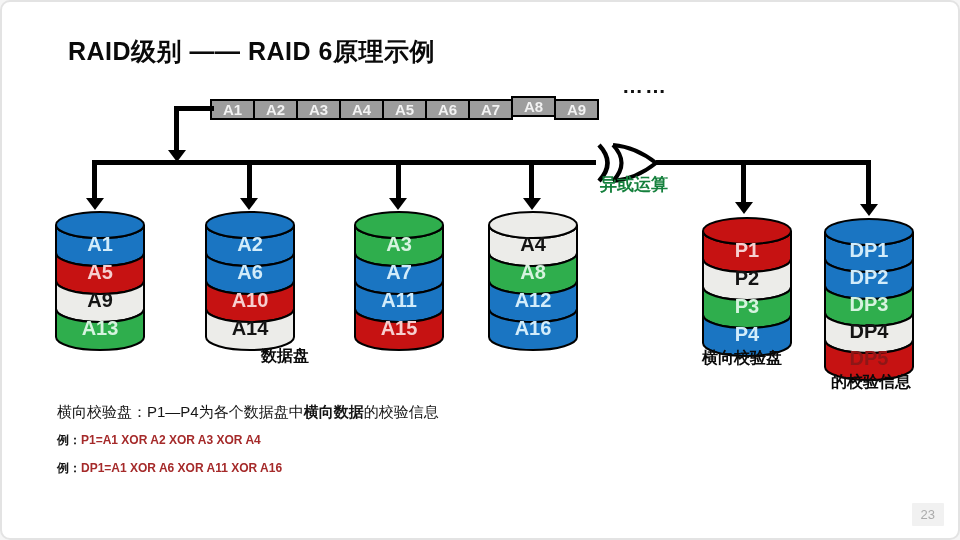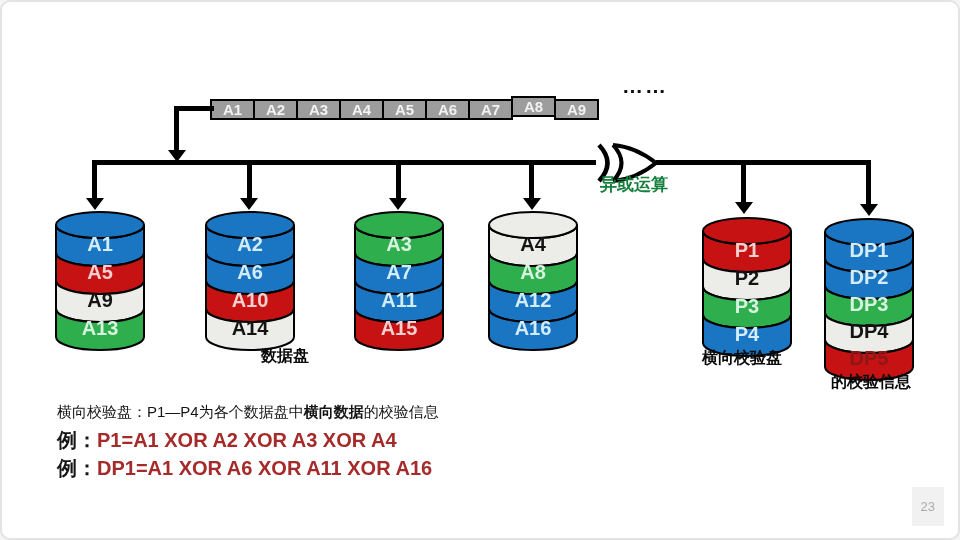--- a/index.html
+++ b/index.html
@@ -29,32 +29,33 @@
   }
   .xor-label{left:598px;top:171px;font-size:17px;font-weight:bold;color:#15803d;}
   
   svg.disk{position:absolute;overflow:visible;}
   svg text{font-family:"Liberation Sans","DejaVu Sans",sans-serif;font-weight:bold;font-size:20px;}
   .group-label{font-size:16px;font-weight:bold;color:#0a0a0a;text-align:center;width:150px;}
   
   .notes{left:55px;top:396px;width:640px;color:#151515;}
   .note-line{font-size:15px;line-height:28px;white-space:nowrap;}
   .note-line .b{font-weight:bold;}
-  .note-formula{font-size:20px;line-height:28px;font-weight:bold;white-space:nowrap;}
+  .note-formula{font-size:12px;line-height:28px;font-weight:bold;white-space:nowrap;}
   .note-formula .red{color:#a52a2a;}
   .page-badge{
     right:14px;bottom:12px;background:#f1f1f1;color:#ababab;
-    font-size:13px;padding:12px 9px;border-radius:1px;
+    font-size:13px;padding:4px 9px;border-radius:1px;
   }
 </style>
 </head>
 <body>
 
 <div class="slide">
 
+  <div class="abs title">RAID级别 —— RAID 6原理示例</div>
 
   <div class="abs stripe">
     <div class="stripe-cell">A1</div>
     <div class="stripe-cell">A2</div>
     <div class="stripe-cell">A3</div>
     <div class="stripe-cell">A4</div>
     <div class="stripe-cell">A5</div>
     <div class="stripe-cell">A6</div>
     <div class="stripe-cell">A7</div>
     <div class="stripe-cell raised">A8</div>

